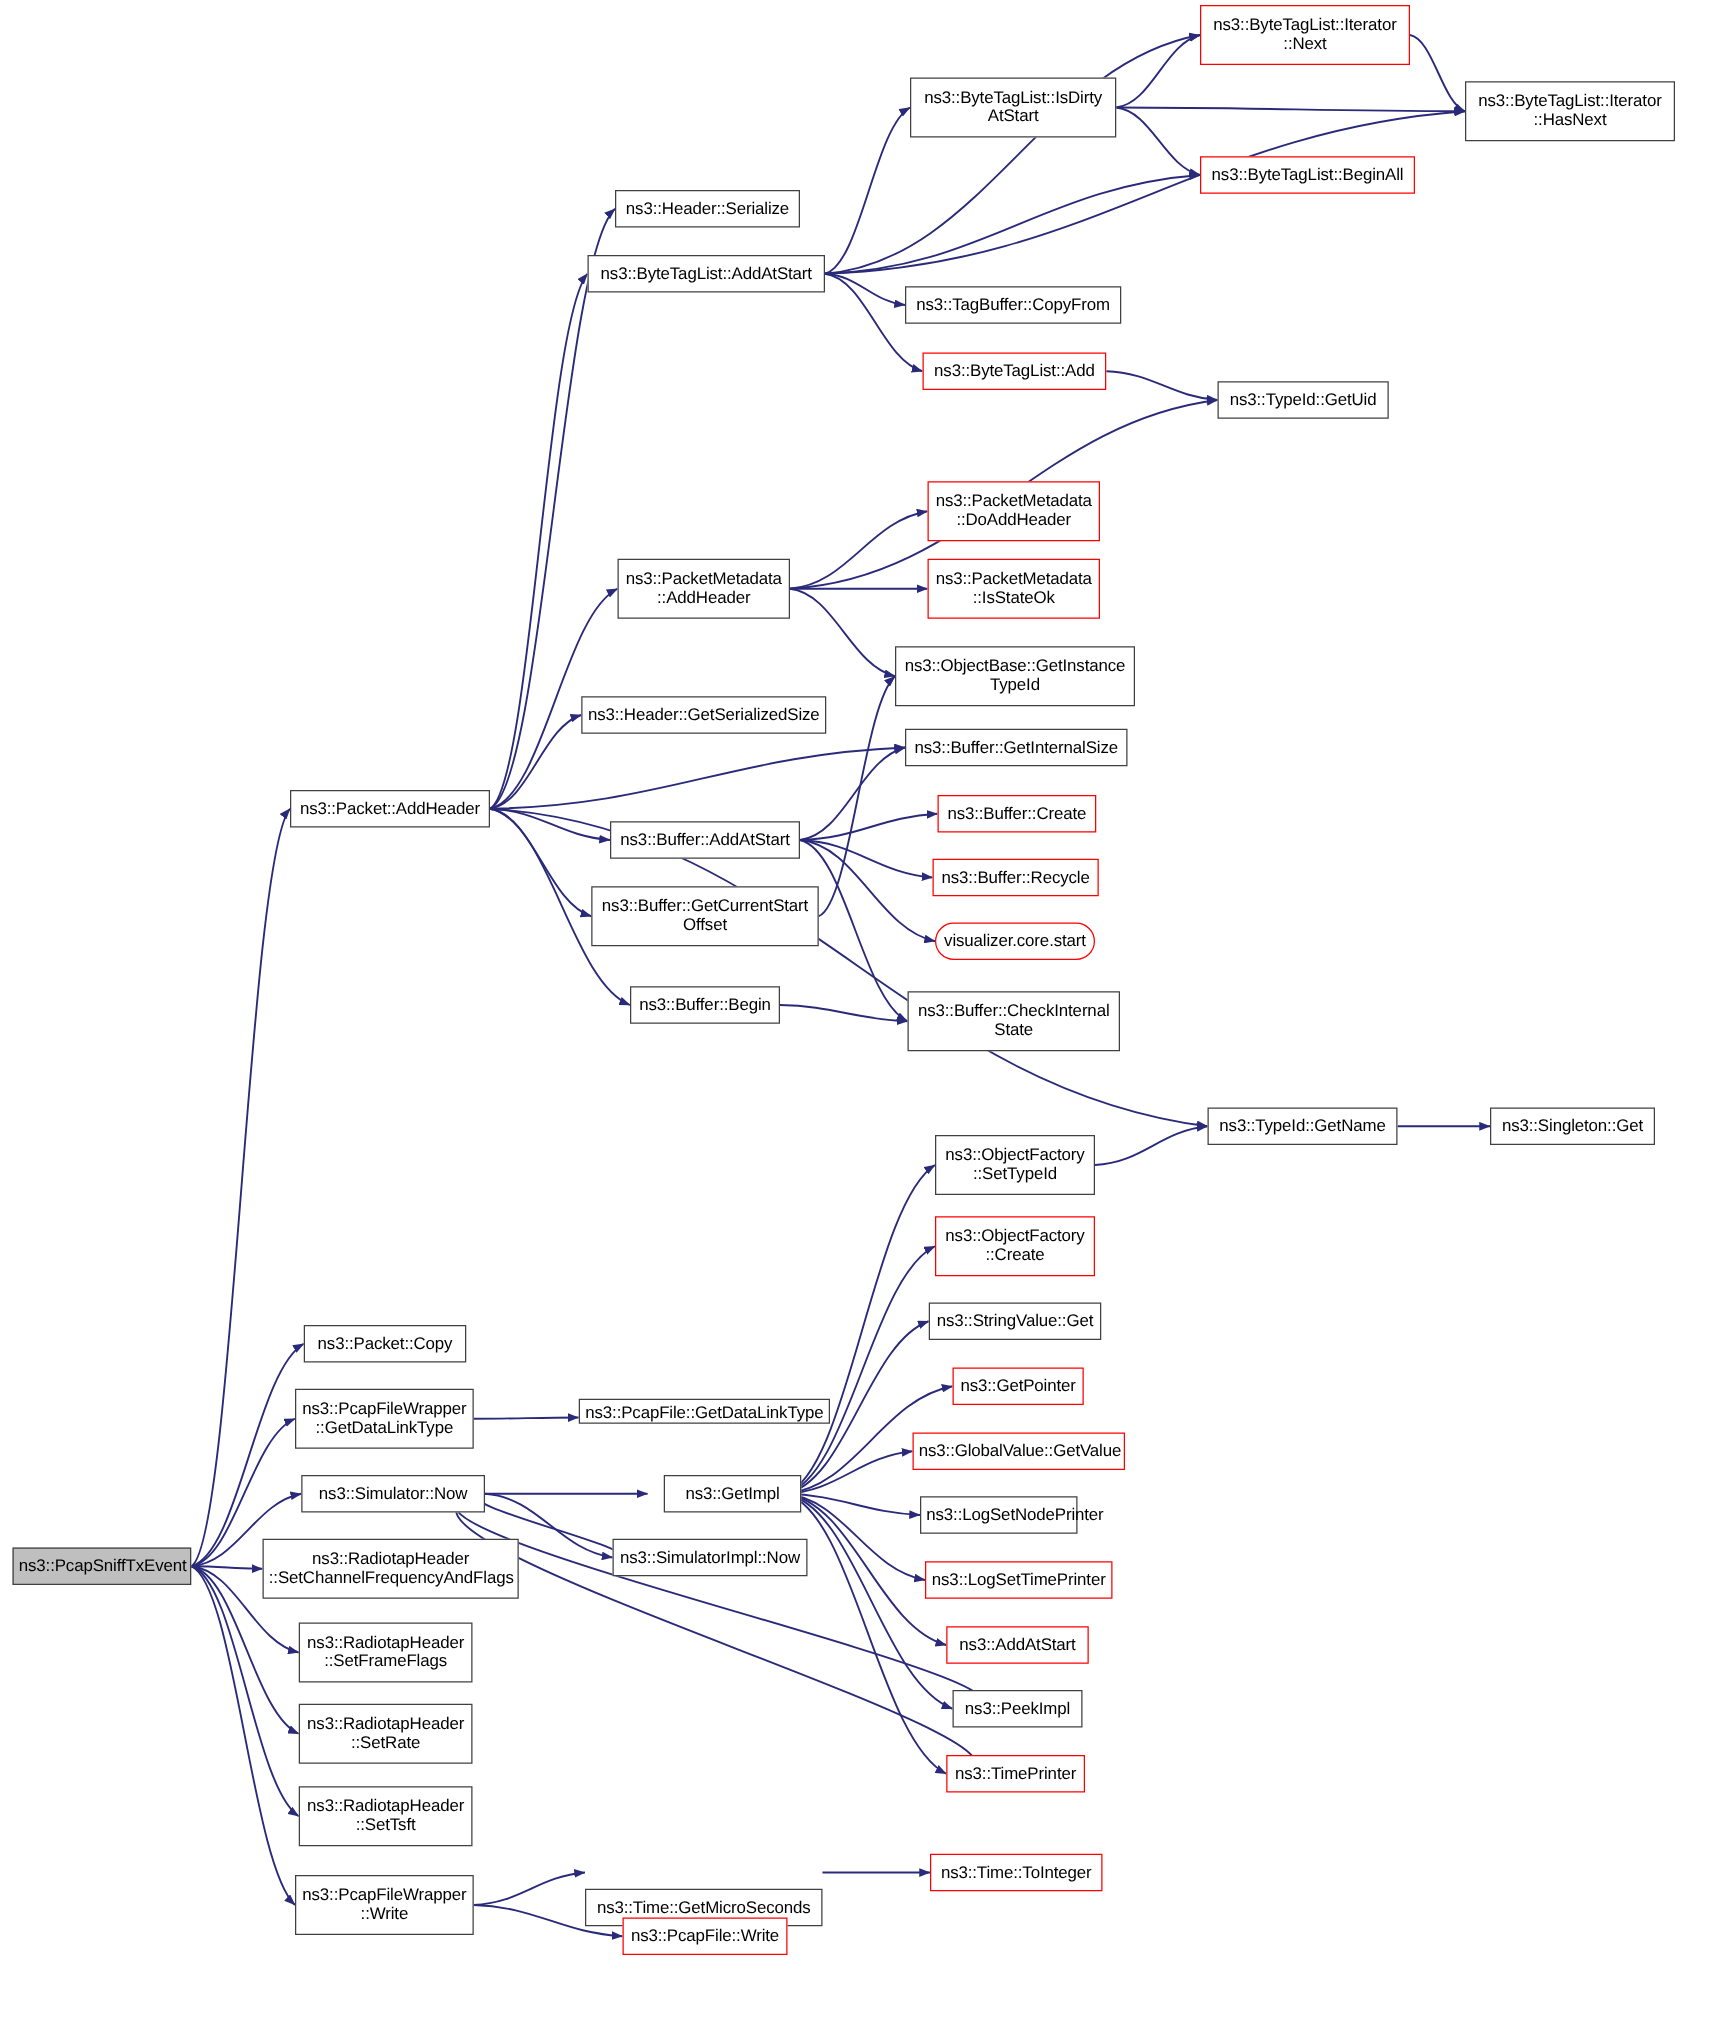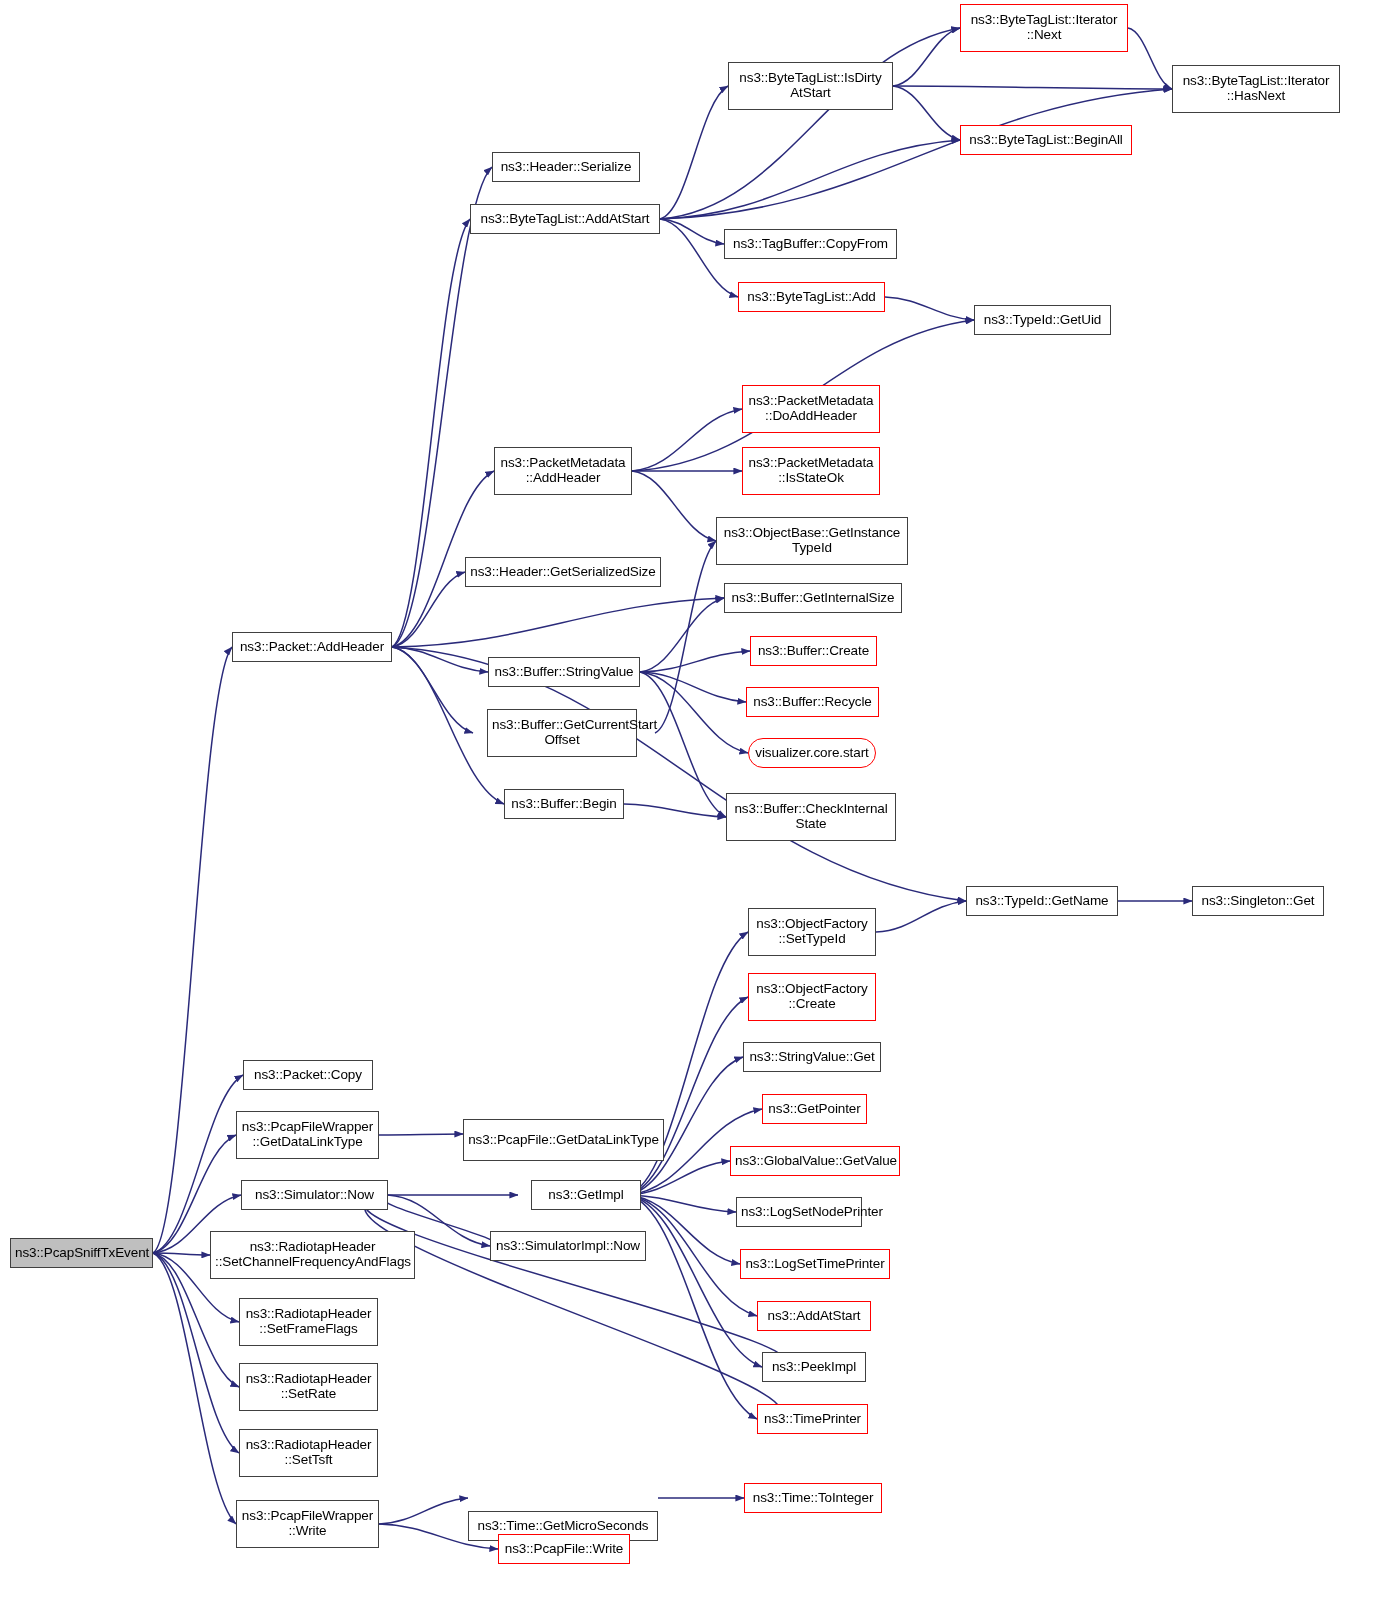--- a/index.html
+++ b/index.html
@@ -142,25 +142,25 @@
 ::DoAddHeader</span></div>
       <div class="node red" style="left: 742px; top: 447px; width: 138px; height: 48px;"><span>ns3::PacketMetadata
 ::IsStateOk</span></div>
       <div class="node" style="left: 494px; top: 447px; width: 138px; height: 48px;"><span>ns3::PacketMetadata
 ::AddHeader</span></div>
       <div class="node" style="left: 716px; top: 517px; width: 192px; height: 48px;"><span>ns3::ObjectBase::GetInstance
 TypeId</span></div>
       <div class="node" style="left: 465px; top: 557px; width: 196px; height: 30px;"><span>ns3::Header::GetSerializedSize</span></div>
       <div class="node" style="left: 724px; top: 583px; width: 178px; height: 30px;"><span>ns3::Buffer::GetInternalSize</span></div>
       <div class="node" style="left: 232px; top: 632px; width: 160px; height: 30px;"><span>ns3::Packet::AddHeader</span></div>
-      <div class="node" style="left: 488px; top: 657px; width: 152px; height: 30px;"><span>ns3::Buffer::StringValue</span></div>
+      <div class="node" style="left: 488px; top: 657px; width: 152px; height: 30px;"><span>ns3::Buffer::AddAtStart</span></div>
       <div class="node red" style="left: 750px; top: 636px; width: 127px; height: 30px;"><span>ns3::Buffer::Create</span></div>
       <div class="node red" style="left: 746px; top: 687px; width: 133px; height: 30px;"><span>ns3::Buffer::Recycle</span></div>
       <div class="node red" style="left: 748px; top: 738px; width: 128px; height: 30px; border-radius: 15px;"><span>visualizer.core.start</span></div>
-      <div class="node" style="left: 487px; top: 709px; width: 150px; height: 48px;"><span>ns3::Buffer::GetCurrentStart
+      <div class="node" style="left: 473px; top: 709px; width: 182px; height: 48px;"><span>ns3::Buffer::GetCurrentStart
 Offset</span></div>
       <div class="node" style="left: 504px; top: 789px; width: 120px; height: 30px;"><span>ns3::Buffer::Begin</span></div>
       <div class="node" style="left: 726px; top: 793px; width: 170px; height: 48px;"><span>ns3::Buffer::CheckInternal
 State</span></div>
       <div class="node" style="left: 966px; top: 886px; width: 152px; height: 30px;"><span>ns3::TypeId::GetName</span></div>
       <div class="node" style="left: 1192px; top: 886px; width: 132px; height: 30px;"><span>ns3::Singleton::Get</span></div>
       <div class="node" style="left: 748px; top: 908px; width: 128px; height: 48px;"><span>ns3::ObjectFactory
 ::SetTypeId</span></div>
       <div class="node red" style="left: 748px; top: 973px; width: 128px; height: 48px;"><span>ns3::ObjectFactory
 ::Create</span></div>
@@ -168,21 +168,21 @@
       <div class="node red" style="left: 762px; top: 1094px; width: 105px; height: 30px;"><span>ns3::GetPointer</span></div>
       <div class="node red" style="left: 730px; top: 1146px; width: 170px; height: 30px;"><span>ns3::GlobalValue::GetValue</span></div>
       <div class="node" style="left: 736px; top: 1197px; width: 126px; height: 30px; text-align: center;"><span>ns3::LogSetNodePrinter</span></div>
       <div class="node red" style="left: 740px; top: 1249px; width: 150px; height: 30px;"><span>ns3::LogSetTimePrinter</span></div>
       <div class="node red" style="left: 757px; top: 1301px; width: 114px; height: 30px;"><span>ns3::AddAtStart</span></div>
       <div class="node" style="left: 762px; top: 1352px; width: 104px; height: 30px;"><span>ns3::PeekImpl</span></div>
       <div class="node red" style="left: 757px; top: 1404px; width: 111px; height: 30px;"><span>ns3::TimePrinter</span></div>
       <div class="node" style="left: 243px; top: 1060px; width: 130px; height: 30px;"><span>ns3::Packet::Copy</span></div>
       <div class="node" style="left: 236px; top: 1111px; width: 143px; height: 48px;"><span>ns3::PcapFileWrapper
 ::GetDataLinkType</span></div>
-      <div class="node" style="left: 463px; top: 1119px; width: 201px; height: 42px;"><span>ns3::PcapFile::GetDataLinkType</span></div>
+      <div class="node" style="left: 463px; top: 1119px; width: 201px; height: 20px; align-items: flex-end;"><span>ns3::PcapFile::GetDataLinkType</span></div>
       <div class="node" style="left: 241px; top: 1180px; width: 147px; height: 30px;"><span>ns3::Simulator::Now</span></div>
       <div class="node" style="left: 518px; top: 1180px; width: 110px; height: 30px; margin-left: 13px;"><span>ns3::GetImpl</span></div>
       <div class="node" style="left: 490px; top: 1231px; width: 156px; height: 30px;"><span>ns3::SimulatorImpl::Now</span></div>
       <div class="node" style="left: 210px; top: 1231px; width: 205px; height: 48px;"><span>ns3::RadiotapHeader
 ::SetChannelFrequencyAndFlags</span></div>
       <div class="node" style="left: 239px; top: 1298px; width: 139px; height: 48px;"><span>ns3::RadiotapHeader
 ::SetFrameFlags</span></div>
       <div class="node" style="left: 239px; top: 1363px; width: 139px; height: 48px;"><span>ns3::RadiotapHeader
 ::SetRate</span></div>
       <div class="node" style="left: 239px; top: 1429px; width: 139px; height: 48px;"><span>ns3::RadiotapHeader

